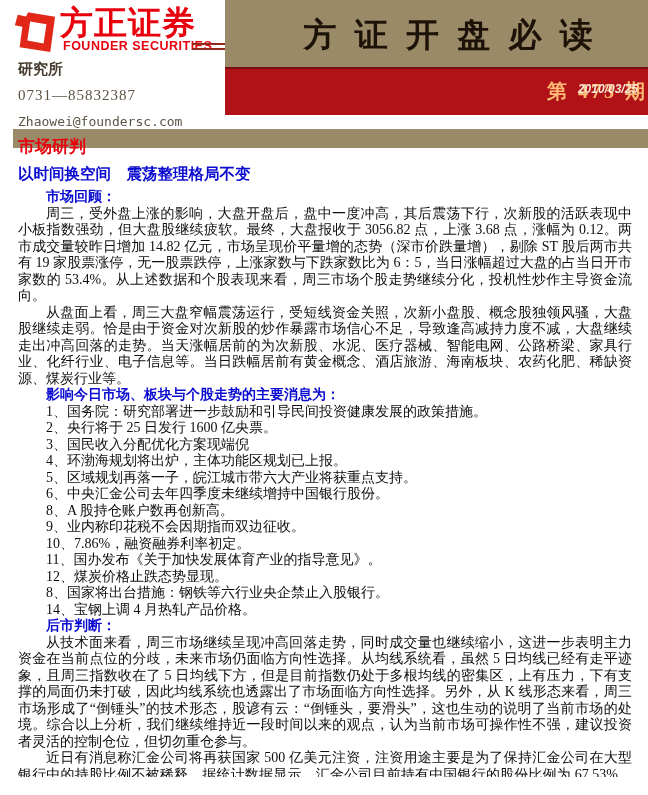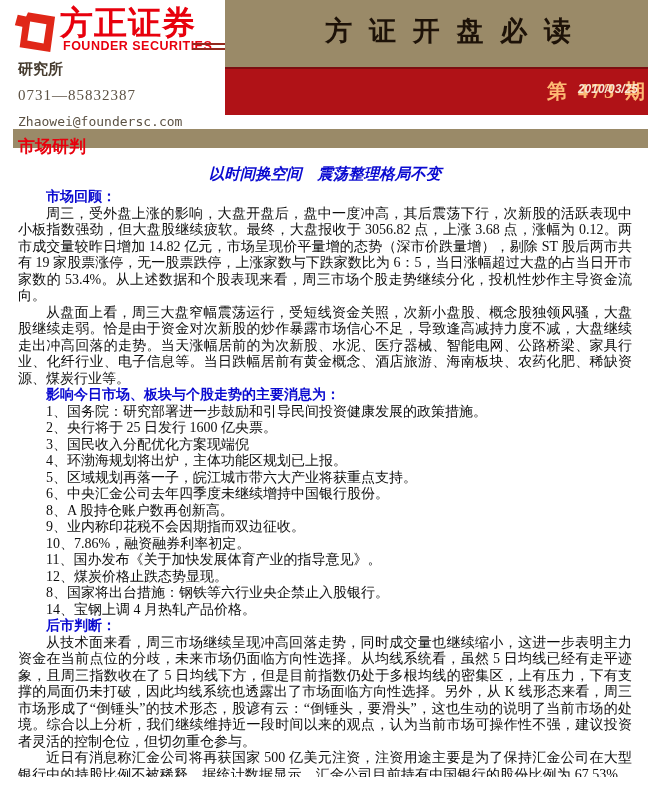--- a/index.html
+++ b/index.html
@@ -9,21 +9,21 @@
     --blue:#0a0ad0;
     --ink:#0d0d0d;
   }
   *{margin:0;padding:0;box-sizing:border-box;}
   html,body{width:648px;height:795px;overflow:hidden;background:#fff;}
   body{font-family:"Liberation Serif","DejaVu Serif",serif;color:var(--ink);position:relative;}
 
   
   .header{position:absolute;top:0;left:0;width:536px;height:150px;background:#fff;}
   .masthead{position:absolute;left:225px;top:0;width:423px;height:67px;background:var(--tan);}
-  .masthead-title{color:#1d1208;font-size:27px;font-weight:bold;text-align:center;
+  .masthead-title{color:#1d1208;font-size:33px;font-weight:bold;text-align:center;
     padding-top:13px;letter-spacing:5px;font-family:"Liberation Serif","DejaVu Serif",serif;padding-left:28px;}
   .issue-band{position:absolute;left:225px;top:67px;width:423px;height:48px;
     background:var(--band-red);border-top:2px solid #7d0d10;}
   .issue-label{position:absolute;left:90px;right:0;top:9px;text-align:right;
     color:#fdba74;font-size:20px;font-weight:bold;letter-spacing:3px;}
   .issue-date{position:absolute;right:10px;top:13px;color:#f5e7d4;font-size:12px;
     font-weight:bold;font-style:italic;font-family:"Liberation Sans",sans-serif;}
   .tan-strip{position:absolute;left:13px;top:129px;width:635px;height:19px;background:var(--tan);}
 
   .logo{position:absolute;left:10px;top:7px;width:215px;height:50px;}
@@ -38,21 +38,21 @@
 
   .dept{position:absolute;left:18px;top:60px;font-weight:bold;color:#453b2e;font-size:15px;}
   .phone{position:absolute;left:18px;top:87px;color:#5c5244;font-size:15px;letter-spacing:1px;}
   .email{position:absolute;left:18px;top:114px;color:#5c5244;font-size:13px;
     font-family:"DejaVu Sans Mono","Liberation Mono",monospace;}
 
   
   .content{position:absolute;top:132px;left:0;width:648px;height:645px;
     padding:3px 16px 0 18px;overflow:hidden;}
   .section-title{color:var(--brand-red);font-size:17px;font-weight:bold;margin-bottom:6px;}
-  .headline{color:var(--blue);font-size:15.5px;font-weight:bold;text-align:center;margin-bottom:4px;font-style:italic;}
+  .headline{color:var(--blue);font-size:15.5px;font-weight:bold;text-align:left;margin-bottom:4px;}
   .blue-label{color:var(--blue);font-weight:bold;font-size:14px;line-height:16.5px;text-indent:2em;}
   .para{font-size:14px;line-height:16.5px;text-align:justify;text-indent:2em;color:var(--ink);}
   .news-list{font-size:14px;line-height:16.5px;color:var(--ink);}
   .news-item{text-indent:2em;text-align:justify;}
 </style>
 </head>
 <body>
 
 <div class="header">
 

